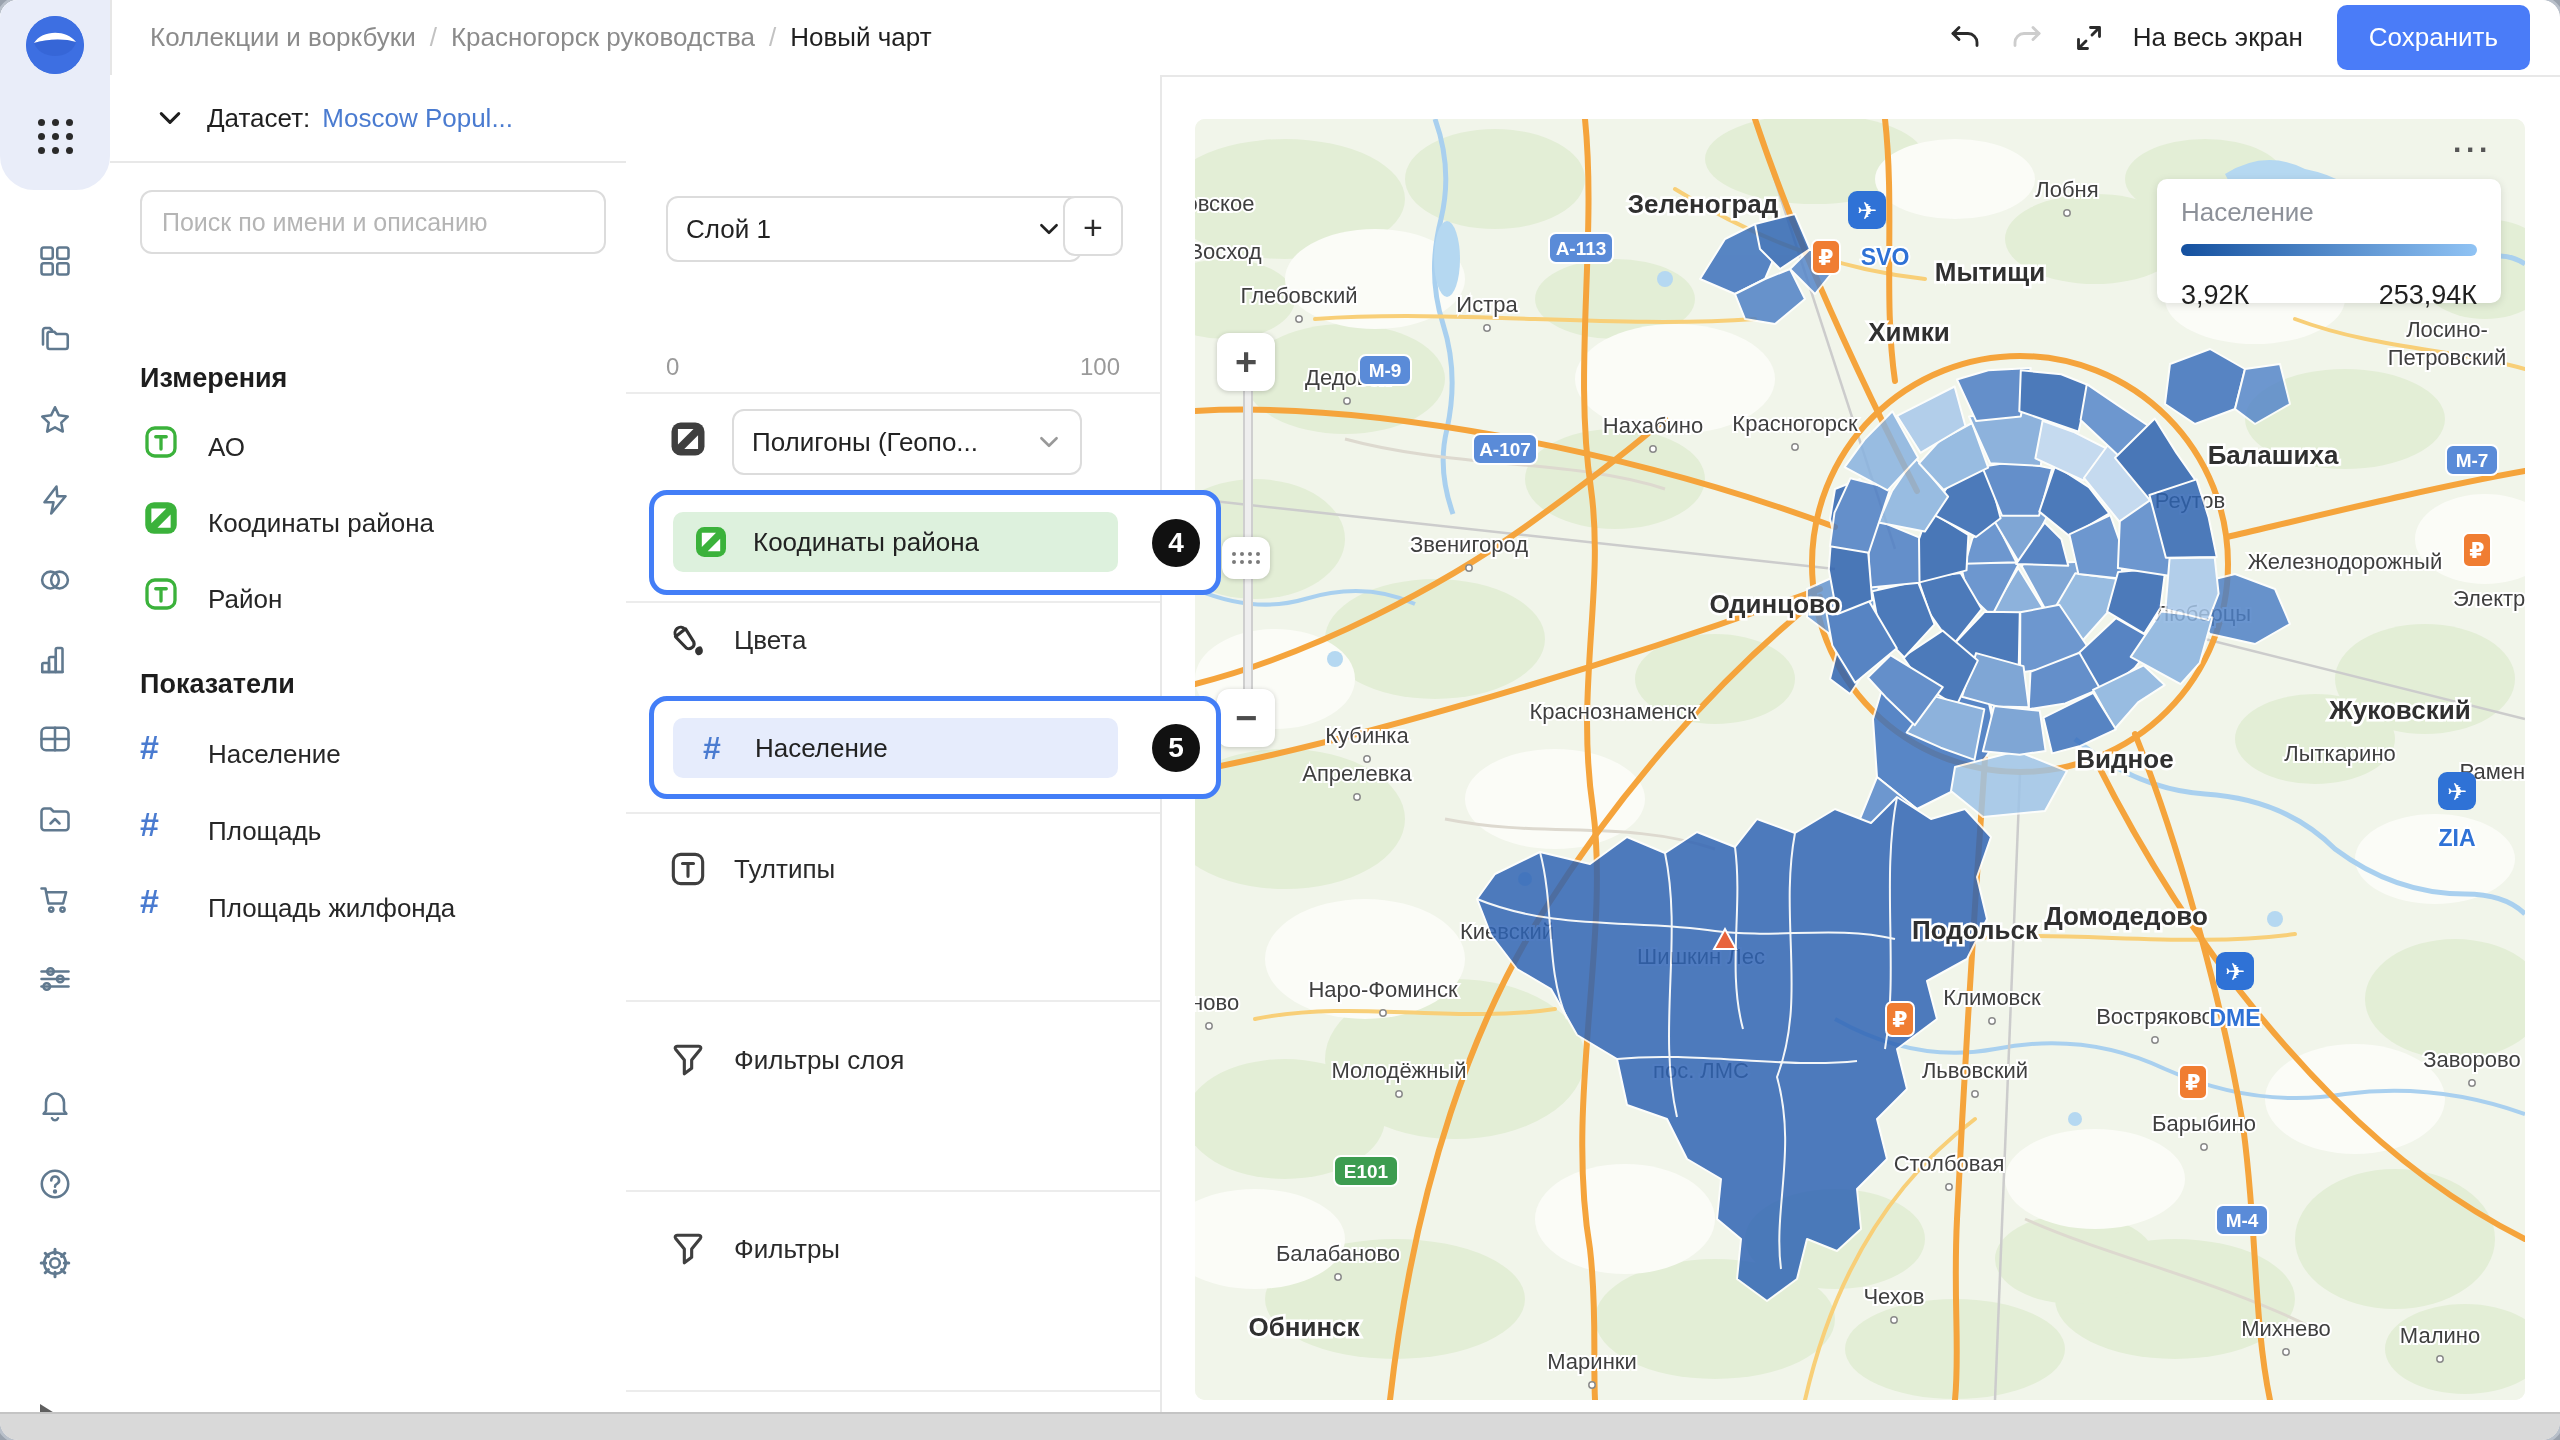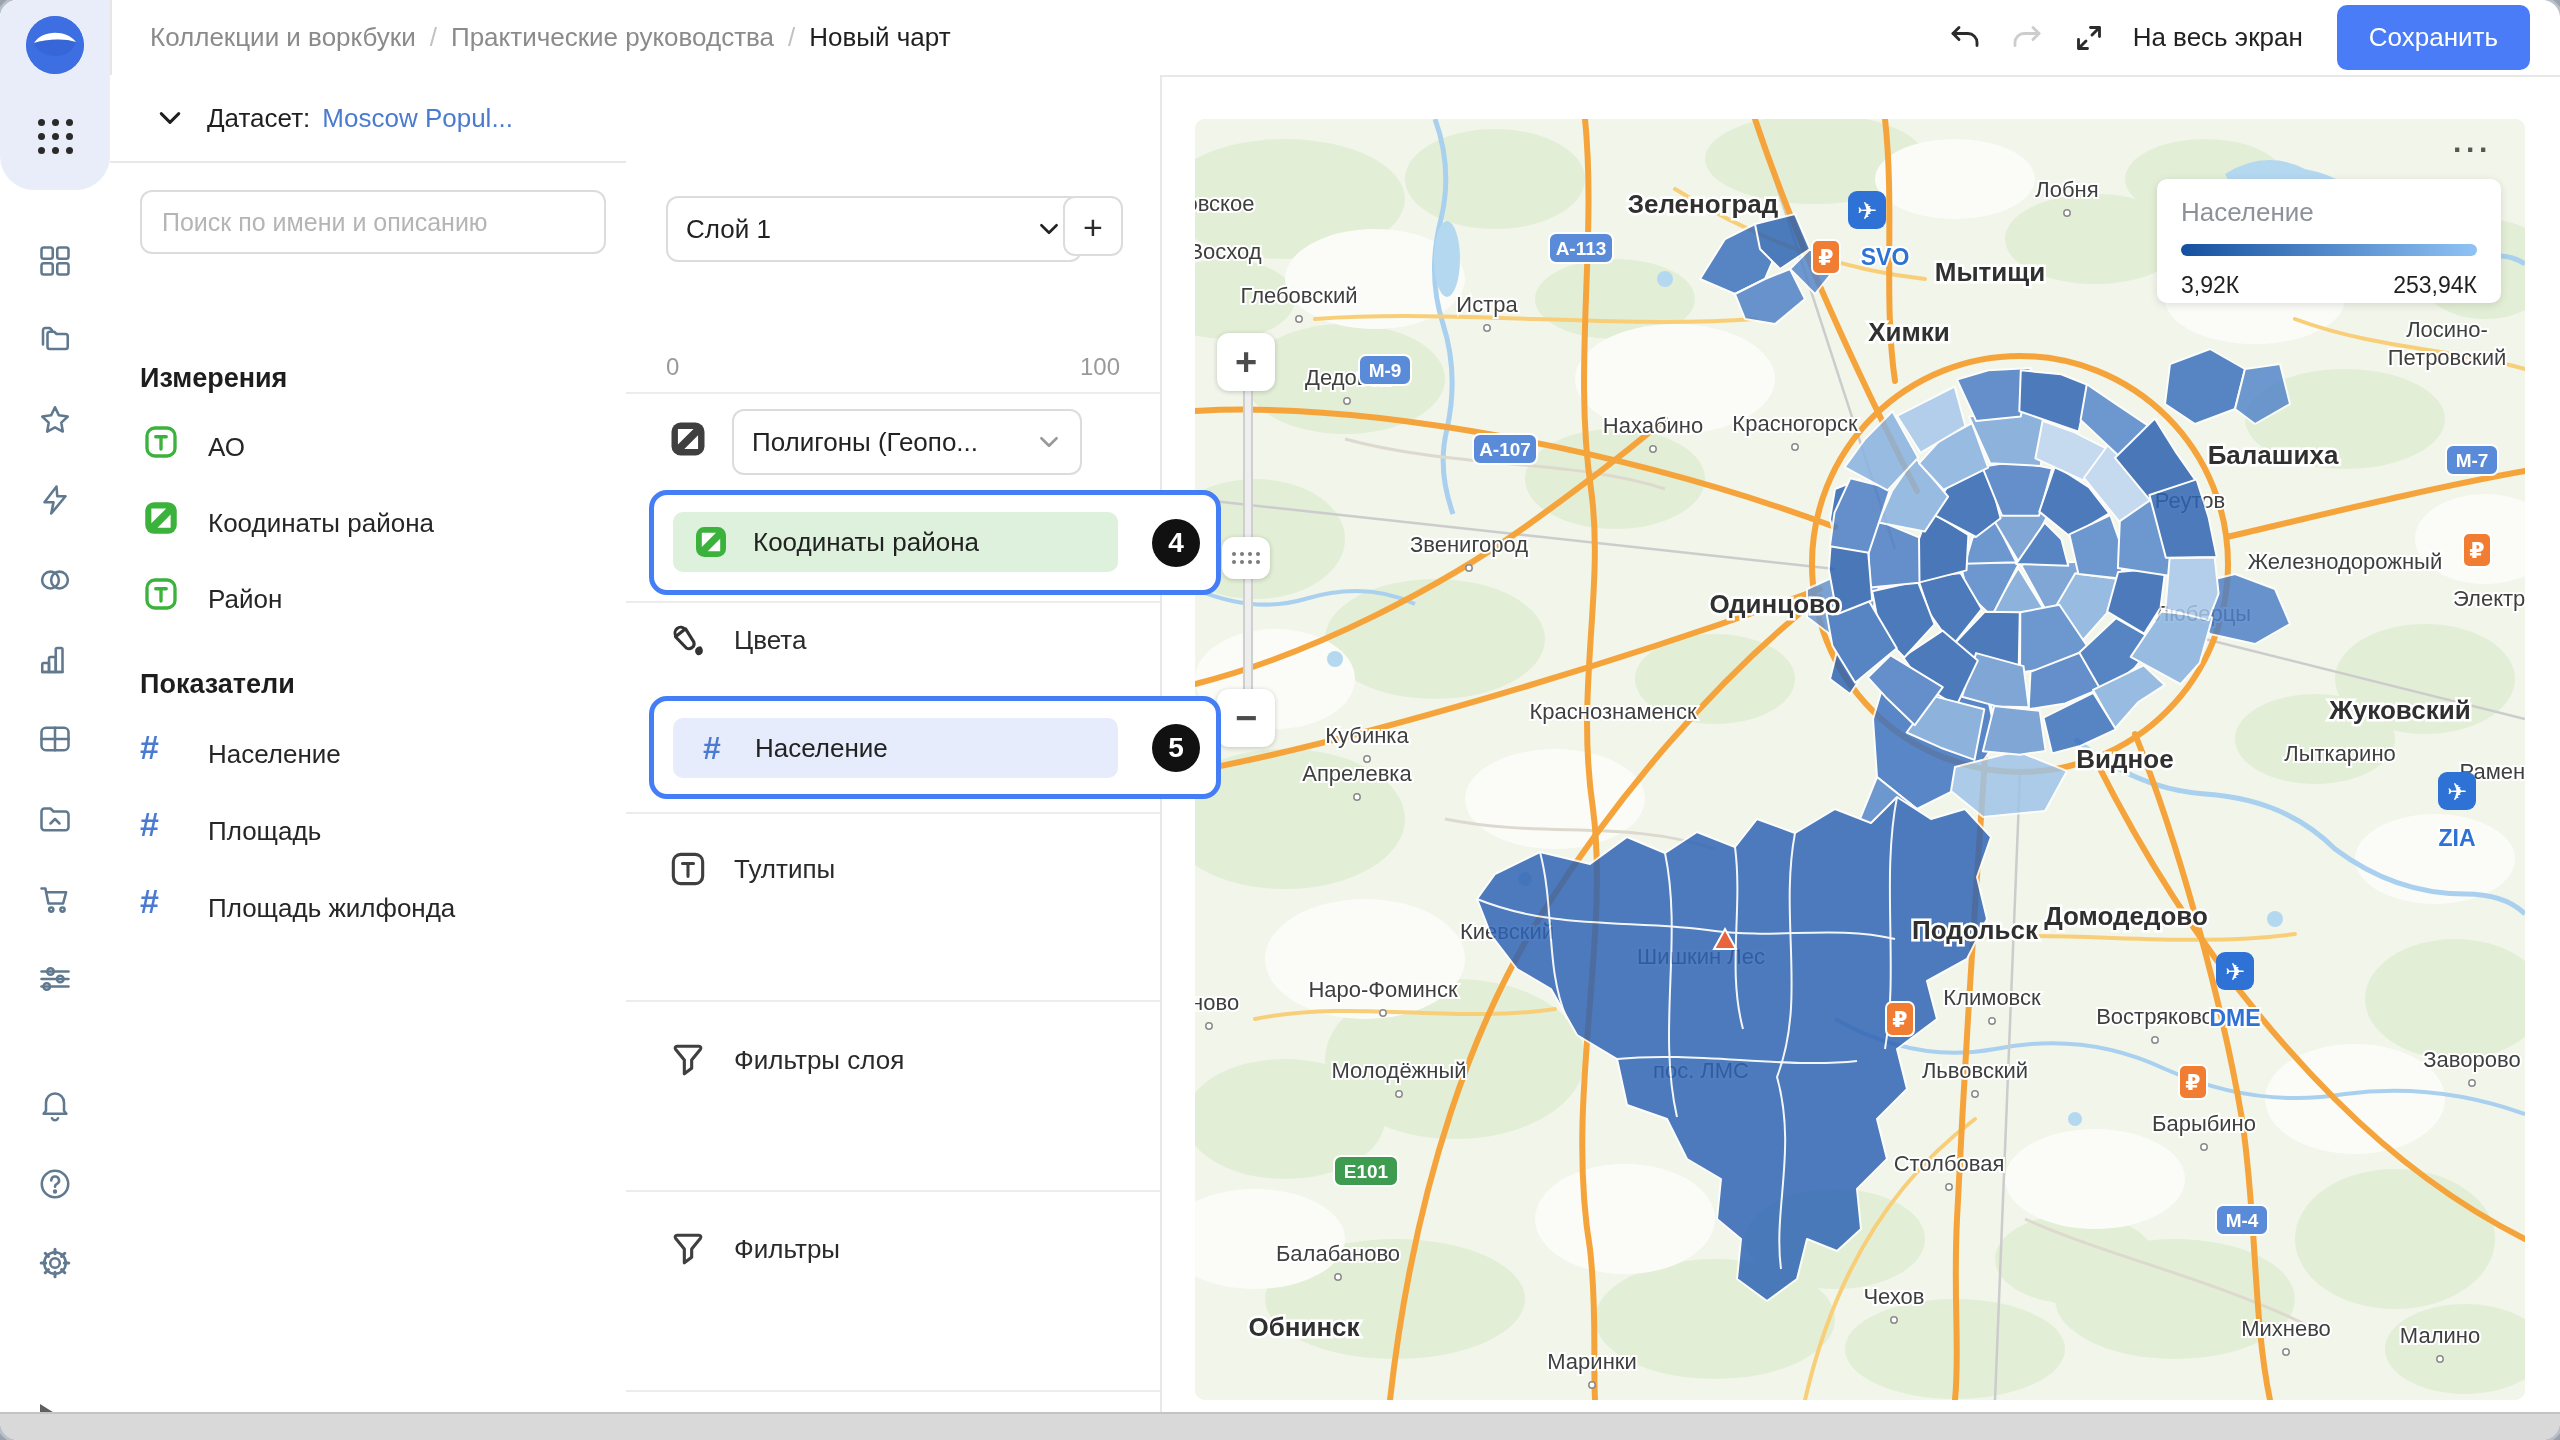--- a/index.html
+++ b/index.html
@@ -67,21 +67,21 @@
   .num-badge{position:absolute;right:16px;top:50%;margin-top:-24px;width:48px;height:48px;border-radius:50%;
              background:#111;color:#fff;font-size:28px;font-weight:bold;display:flex;align-items:center;justify-content:center;}
   .hash{font-size:32px;font-weight:bold;color:#4a7bd0;width:42px;text-align:center;}
   
   #map{left:1195px;top:119px;width:1330px;height:1281px;border-radius:10px;overflow:hidden;background:#f1f5ea;}
   #map svg{display:block;}
   #legend{position:absolute;left:962px;top:60px;width:344px;height:124px;background:#fff;border-radius:10px;
           box-shadow:0 2px 8px rgba(0,0,0,.12);padding:18px 24px;box-sizing:border-box;z-index:6;}
   #legend-title{font-size:26px;color:#8d9199;}
   #legend-bar{margin-top:16px;height:12px;border-radius:6px;}
-  #legend-vals{margin-top:16px;display:flex;justify-content:space-between;font-size:23px;color:#1f1f1f;}
+  #legend-vals{margin-top:24px;display:flex;justify-content:space-between;font-size:27px;color:#1f1f1f;}
   #map-menu{position:absolute;left:1258px;top:14px;font-size:30px;letter-spacing:3px;color:#555;z-index:6;font-weight:bold;}
   .zoomctl{position:absolute;z-index:6;background:#fff;border-radius:12px;box-shadow:0 1px 5px rgba(0,0,0,.2);
            display:flex;align-items:center;justify-content:center;cursor:pointer;}
   #zoom-plus{left:22px;top:214px;width:58px;height:58px;font-size:38px;color:#4c4c4c;font-weight:bold;}
   #zoom-minus{left:22px;top:570px;width:58px;height:58px;font-size:38px;color:#4c4c4c;font-weight:bold;}
   #zoom-track{position:absolute;left:48px;top:272px;width:6px;height:298px;background:linear-gradient(#c9c9c9,#c9c9c9) center/2px 100% no-repeat;z-index:5;border-left:2px solid #cfcfcf;border-right:2px solid #cfcfcf;background:#eee;}
   #zoom-handle{left:27px;top:418px;width:48px;height:42px;display:flex;align-items:center;justify-content:center;}
   #zoom-handle .dots{display:grid;grid-template-columns:repeat(4,1fr);gap:4px;}
   #zoom-handle .dots i{width:4px;height:4px;background:#7a7a7a;border-radius:50%;}
   .map-town{font-size:22px;fill:#3f3f3f;paint-order:stroke;stroke:#ffffff;stroke-width:4px;text-anchor:middle;}
@@ -93,21 +93,21 @@
 </style>
 </head>
 <body>
 
 <div id="app">
 
   <div id="topbar" class="abs">
     <div id="breadcrumb" class="abs">
         <span class="crumb">Коллекции и воркбуки</span>
         <span class="sep">/</span>
-        <span class="crumb">Практические руководства</span>
+        <span class="crumb">Красногорск руководства</span>
         <span class="sep">/</span>
         <span class="crumb">Новый чарт</span>
       </div>
     <div id="topbar-right" class="abs">
       <span class="tool-ic">
         <svg viewBox="0 0 24 24" fill="none" stroke="#2b2b2b" stroke-width="1.9" stroke-linecap="round" stroke-linejoin="round">
             <path d="M8 5 L4 9 L8 13"></path>
             <path d="M4 9 h10 a6 6 0 0 1 6 6 v2"></path>
           </svg>
       </span>

